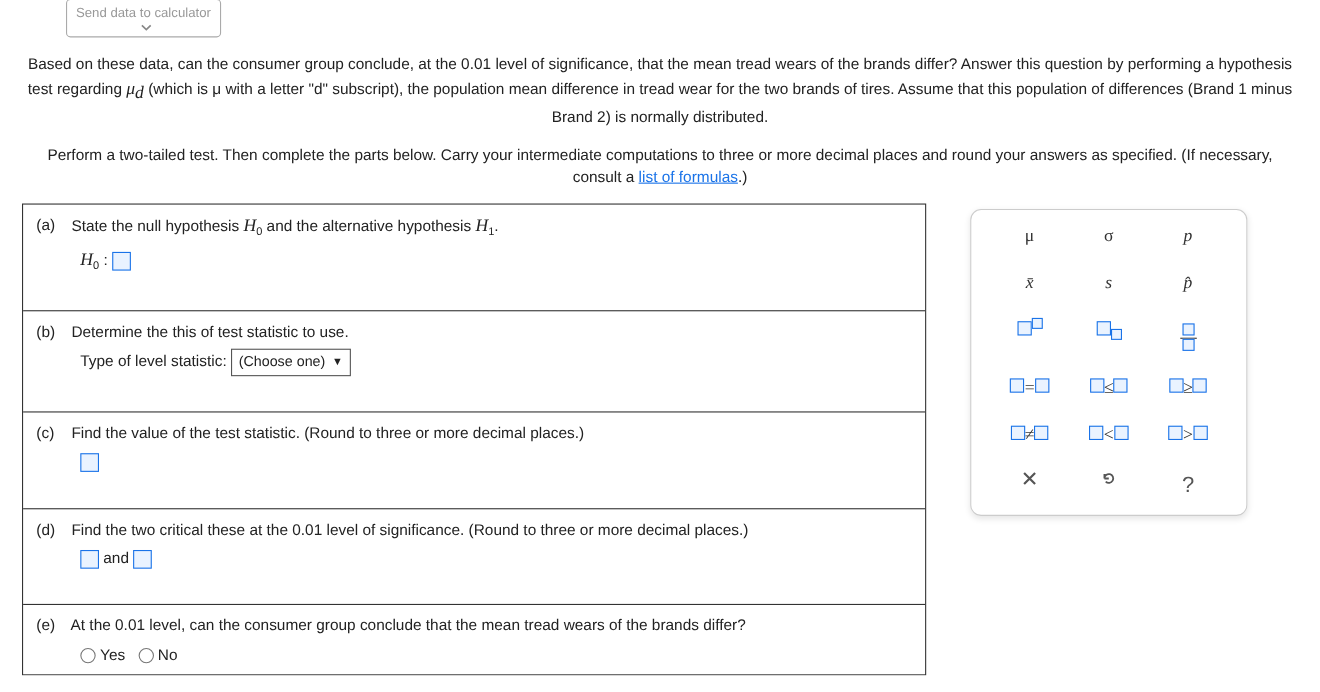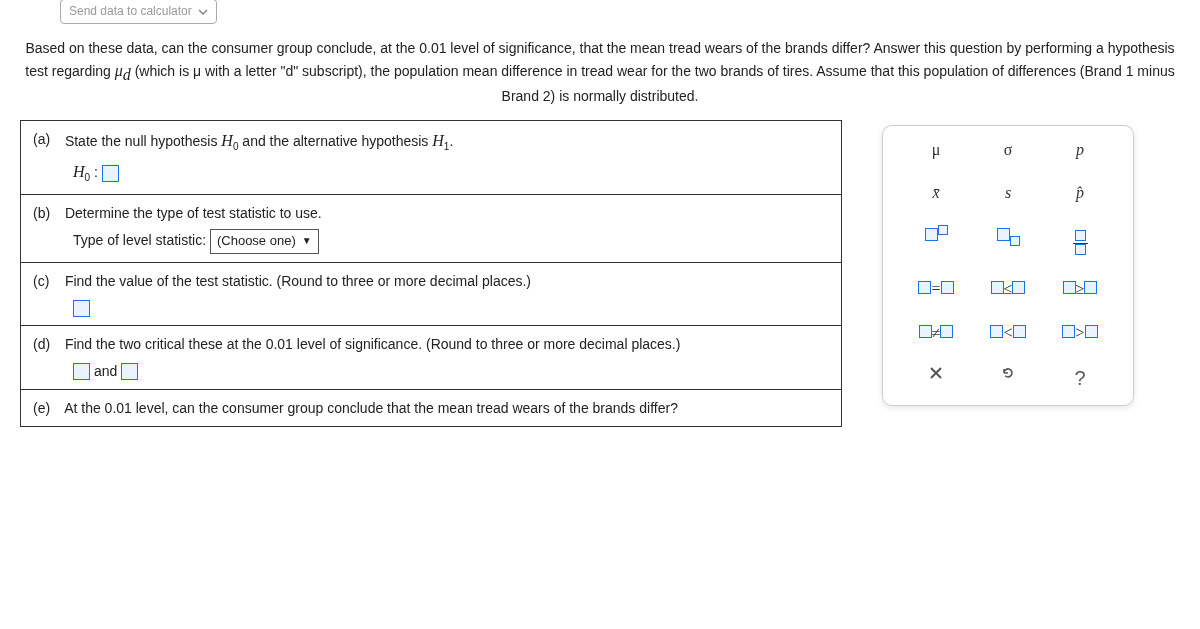--- a/index.html
+++ b/index.html
@@ -14,20 +14,21 @@
     display: inline-flex;
     align-items: center;
     padding: 3px 8px;
     border: 1px solid #aaa;
     border-radius: 4px;
     color: #999;
     font-size: 12px;
     margin-left: 50px;
     margin-top: -2px;
     background:#fff;
+    flex-direction:column;
   }
   .top-btn svg { margin-left:6px; }
   .intro { margin: 10px 10px 8px 10px; text-align: center; }
   a.link { color: #1a73e8; text-decoration: underline; }
   .main {
     display:flex;
     gap:40px;
     margin:0 10px;
     align-items:flex-start;
   }
@@ -111,38 +112,41 @@
   <svg width="10" height="10" viewBox="0 0 10 10">
       <path d="M1 3 L5 7 L9 3" fill="none" stroke="#888" stroke-width="1.5"></path>
     </svg>
 </div>
 
 
 <div class="intro">
   <p>
     <span>Based on these data, can the consumer group conclude, at the </span><span>0.01</span><span> level of significance, that the mean tread wears of the brands differ? Answer this question by performing a hypothesis test regarding </span><span class="sitalic">μ</span><span class="sitalic sub">d</span><span> (which is μ with a letter "d" subscript), the population mean difference in tread wear for the two brands of tires. Assume that this population of differences (Brand 1 minus Brand 2) is normally distributed.</span>
   </p>
+  <p>
+    <span>Perform a two-tailed test. Then complete the parts below. Carry your intermediate computations to three or more decimal places and round your answers as specified. (If necessary, consult a </span><a href="#" class="link">list of formulas</a><span>.)</span>
+  </p>
 </div>
 
 <div class="main">
 
-  <div class="qpanel" style="width:820px;">
+  <div class="qpanel" style="width:820px;gap:24px;">
 
     <div class="qrow">
       <span class="label">(a)</span>
       <span>State the null hypothesis </span><span class="sitalic">H</span><span class="sub">0</span><span> and the alternative hypothesis </span><span class="sitalic">H</span><span class="sub">1</span><span>.</span>
       <div class="hypo">
         <span class="sitalic">H</span><span class="sub">0</span><span> :</span>
         <span class="hbox"></span>
       </div>
     </div>
 
     <div class="qrow">
       <span class="label">(b)</span>
-      <span>Determine the type of test statistic to use.</span>
+      <span>Determine the this of test statistic to use.</span>
       <div class="indent">
         <span>Type of level statistic:</span>
         <span class="select">
           <span>(Choose one)</span>
           <span>▼</span>
         </span>
       </div>
     </div>
 
     <div class="qrow">
@@ -157,20 +161,25 @@
       <span class="label">(d)</span>
       <span>Find the two critical these at the </span><span>0.01</span><span> level of significance. (Round to three or more decimal places.)</span>
       <div class="indent">
         <span class="hbox"></span><span> and </span><span class="hbox"></span>
       </div>
     </div>
 
     <div class="qrow">
       <span class="label">(e)</span>
       <span>At the </span><span>0.01</span><span> level, can the consumer group conclude that the mean tread wears of the brands differ?</span>
+      <div class="indent">
+        <span class="radio"></span><span>Yes</span>
+        &nbsp;
+        <span class="radio"></span><span>No</span>
+      </div>
     </div>
 
   </div>
 
   <div class="palette" style="width:230px;">
     <div class="prow">
       <div class="pcell">μ</div>
       <div class="pcell">σ</div>
       <div class="pcell" style="font-style:italic;">p</div>
     </div>

